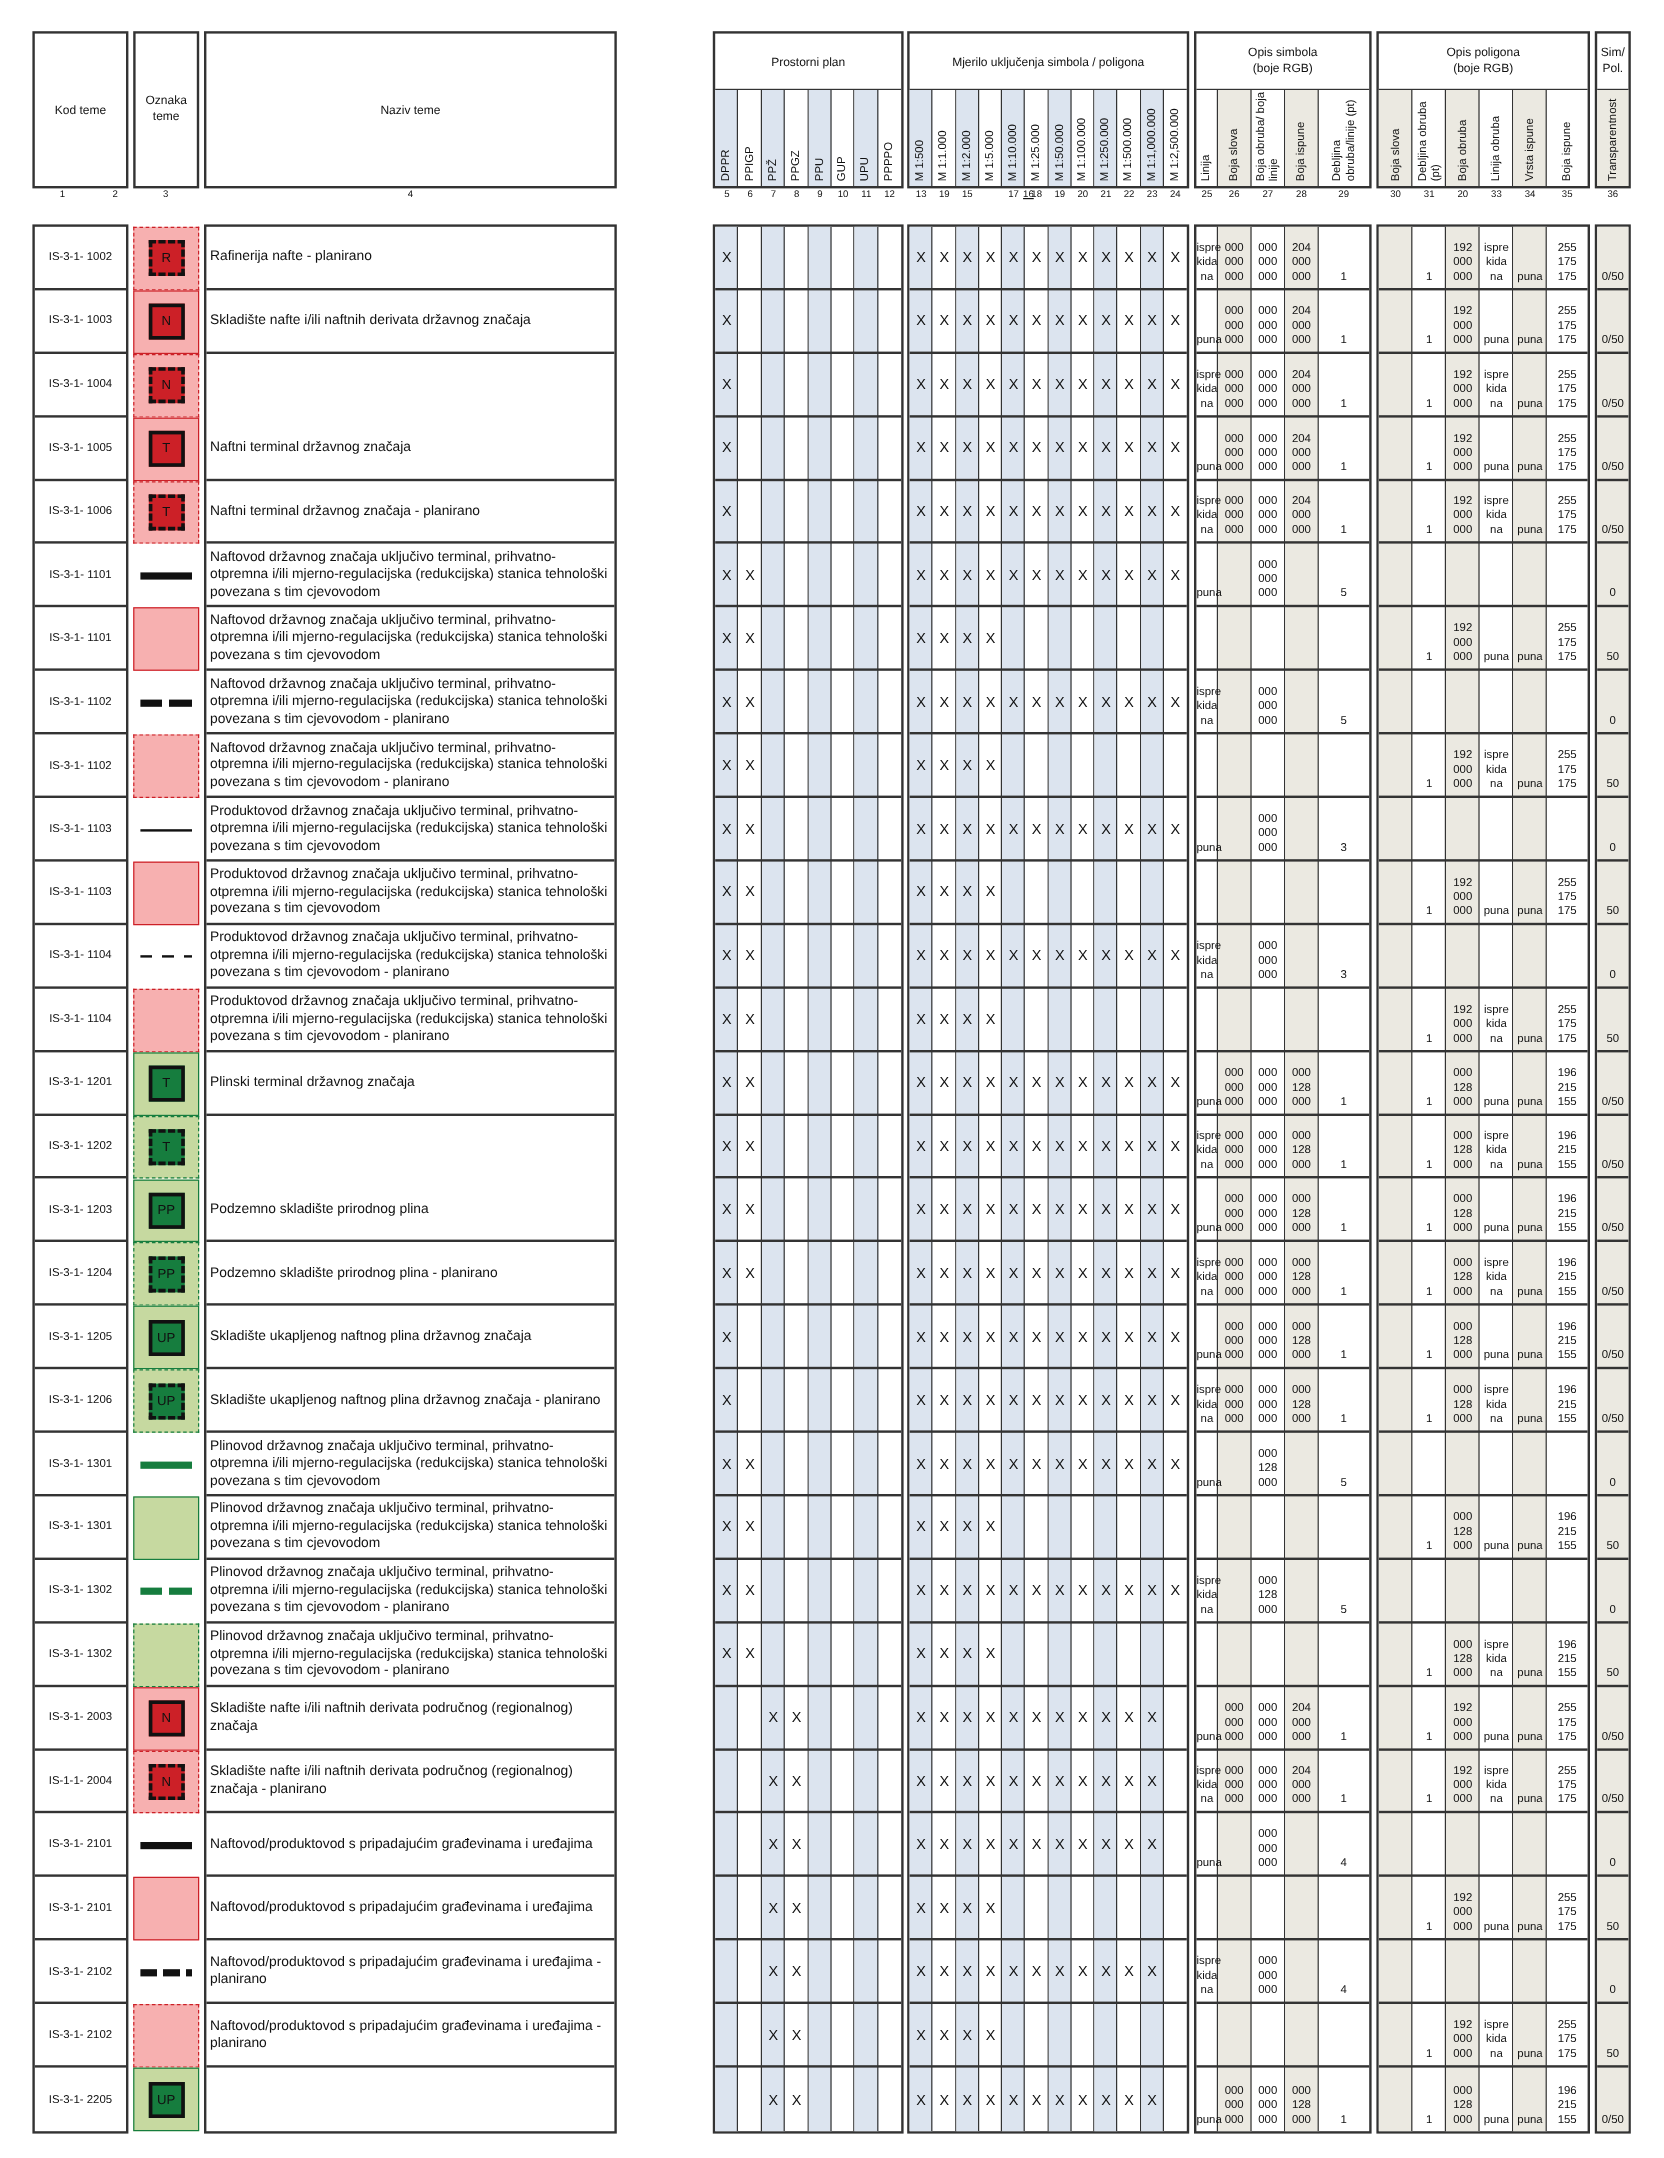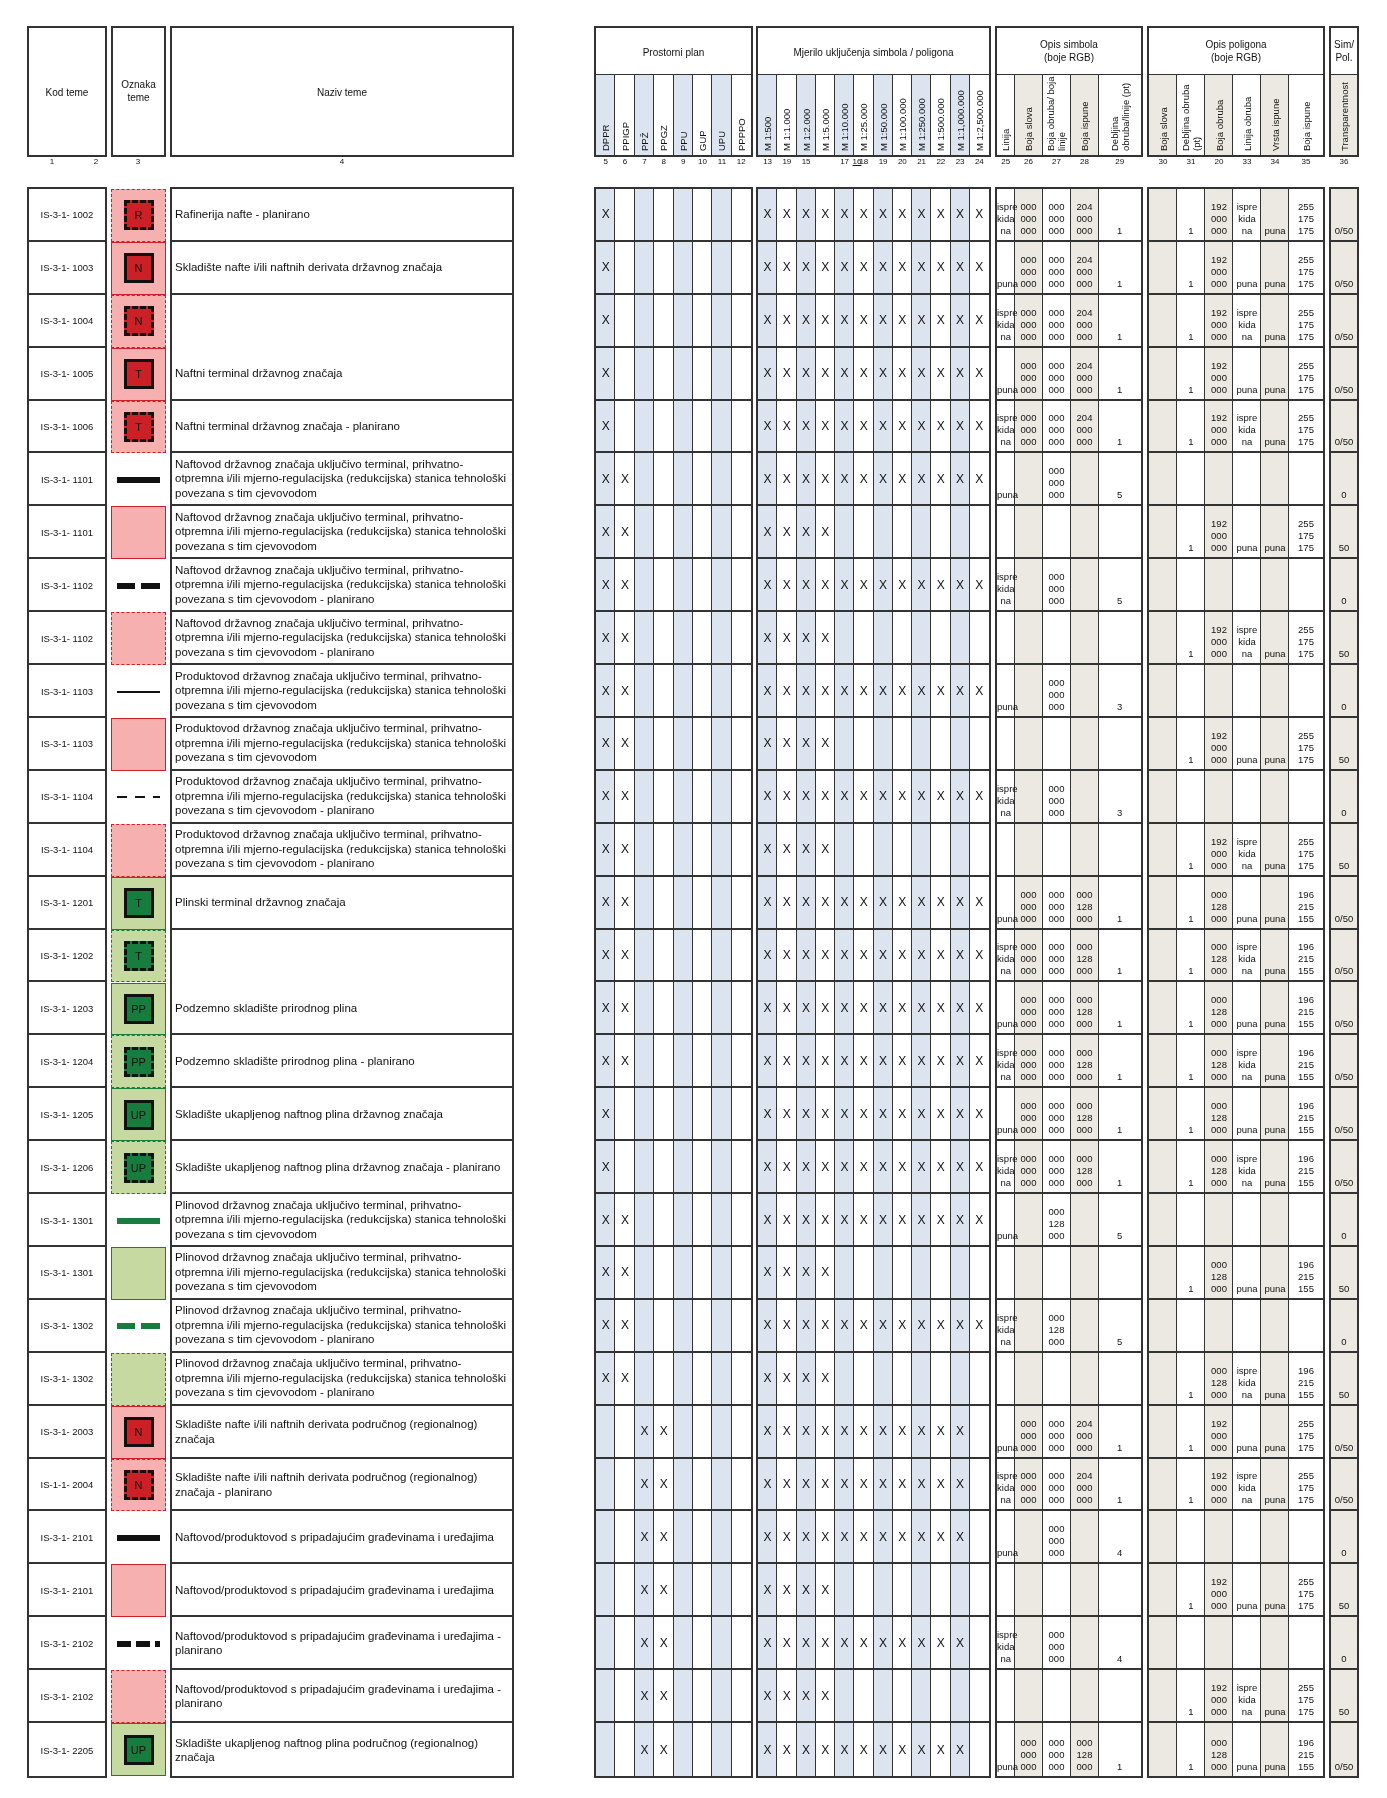--- a/index.html
+++ b/index.html
@@ -503,23 +503,20 @@
     </div>
     <div class="row" style="left: 0px; right: 0px; top: 1375.4px; height: 52.9px; border-bottom: 2px solid rgb(51, 51, 51);">
       <div class="name">Naftovod/produktovod s pripadajućim građevinama i uređajima</div>
     </div>
     <div class="row" style="left: 0px; right: 0px; top: 1428.3px; height: 52.9px; border-bottom: 2px solid rgb(51, 51, 51);">
       <div class="name">Naftovod/produktovod s pripadajućim građevinama i uređajima - planirano</div>
     </div>
     <div class="row" style="left: 0px; right: 0px; top: 1481.2px; height: 52.9px; border-bottom: 2px solid rgb(51, 51, 51);">
       <div class="name">Naftovod/produktovod s pripadajućim građevinama i uređajima - planirano</div>
     </div>
-    <div class="row" style="left: 0px; right: 0px; top: 1534.1px; height: 52.9px; border-bottom: none;">
-      <div class="name">Skladište ukapljenog naftnog plina područnog (regionalnog) značaja</div>
-    </div>
   </div>
 <div class="box" id="b-plan" style="left: 594px; top: 187px; width: 159px; height: 1591px;">
     <div class="vcell blue" style="left: 0px; width: 19.375px; top: 0px; bottom: 0px;"></div>
     <div class="vcell " style="left: 19.375px; width: 19.375px; top: 0px; bottom: 0px;"></div>
     <div class="vcell blue" style="left: 38.75px; width: 19.375px; top: 0px; bottom: 0px;"></div>
     <div class="vcell " style="left: 58.125px; width: 19.375px; top: 0px; bottom: 0px;"></div>
     <div class="vcell blue" style="left: 77.5px; width: 19.375px; top: 0px; bottom: 0px;"></div>
     <div class="vcell " style="left: 96.875px; width: 19.375px; top: 0px; bottom: 0px;"></div>
     <div class="vcell blue" style="left: 116.25px; width: 19.375px; top: 0px; bottom: 0px;"></div>
     <div class="vcell " style="left: 135.625px; width: 19.375px; top: 0px; bottom: 0px; border-right: none;"></div>

